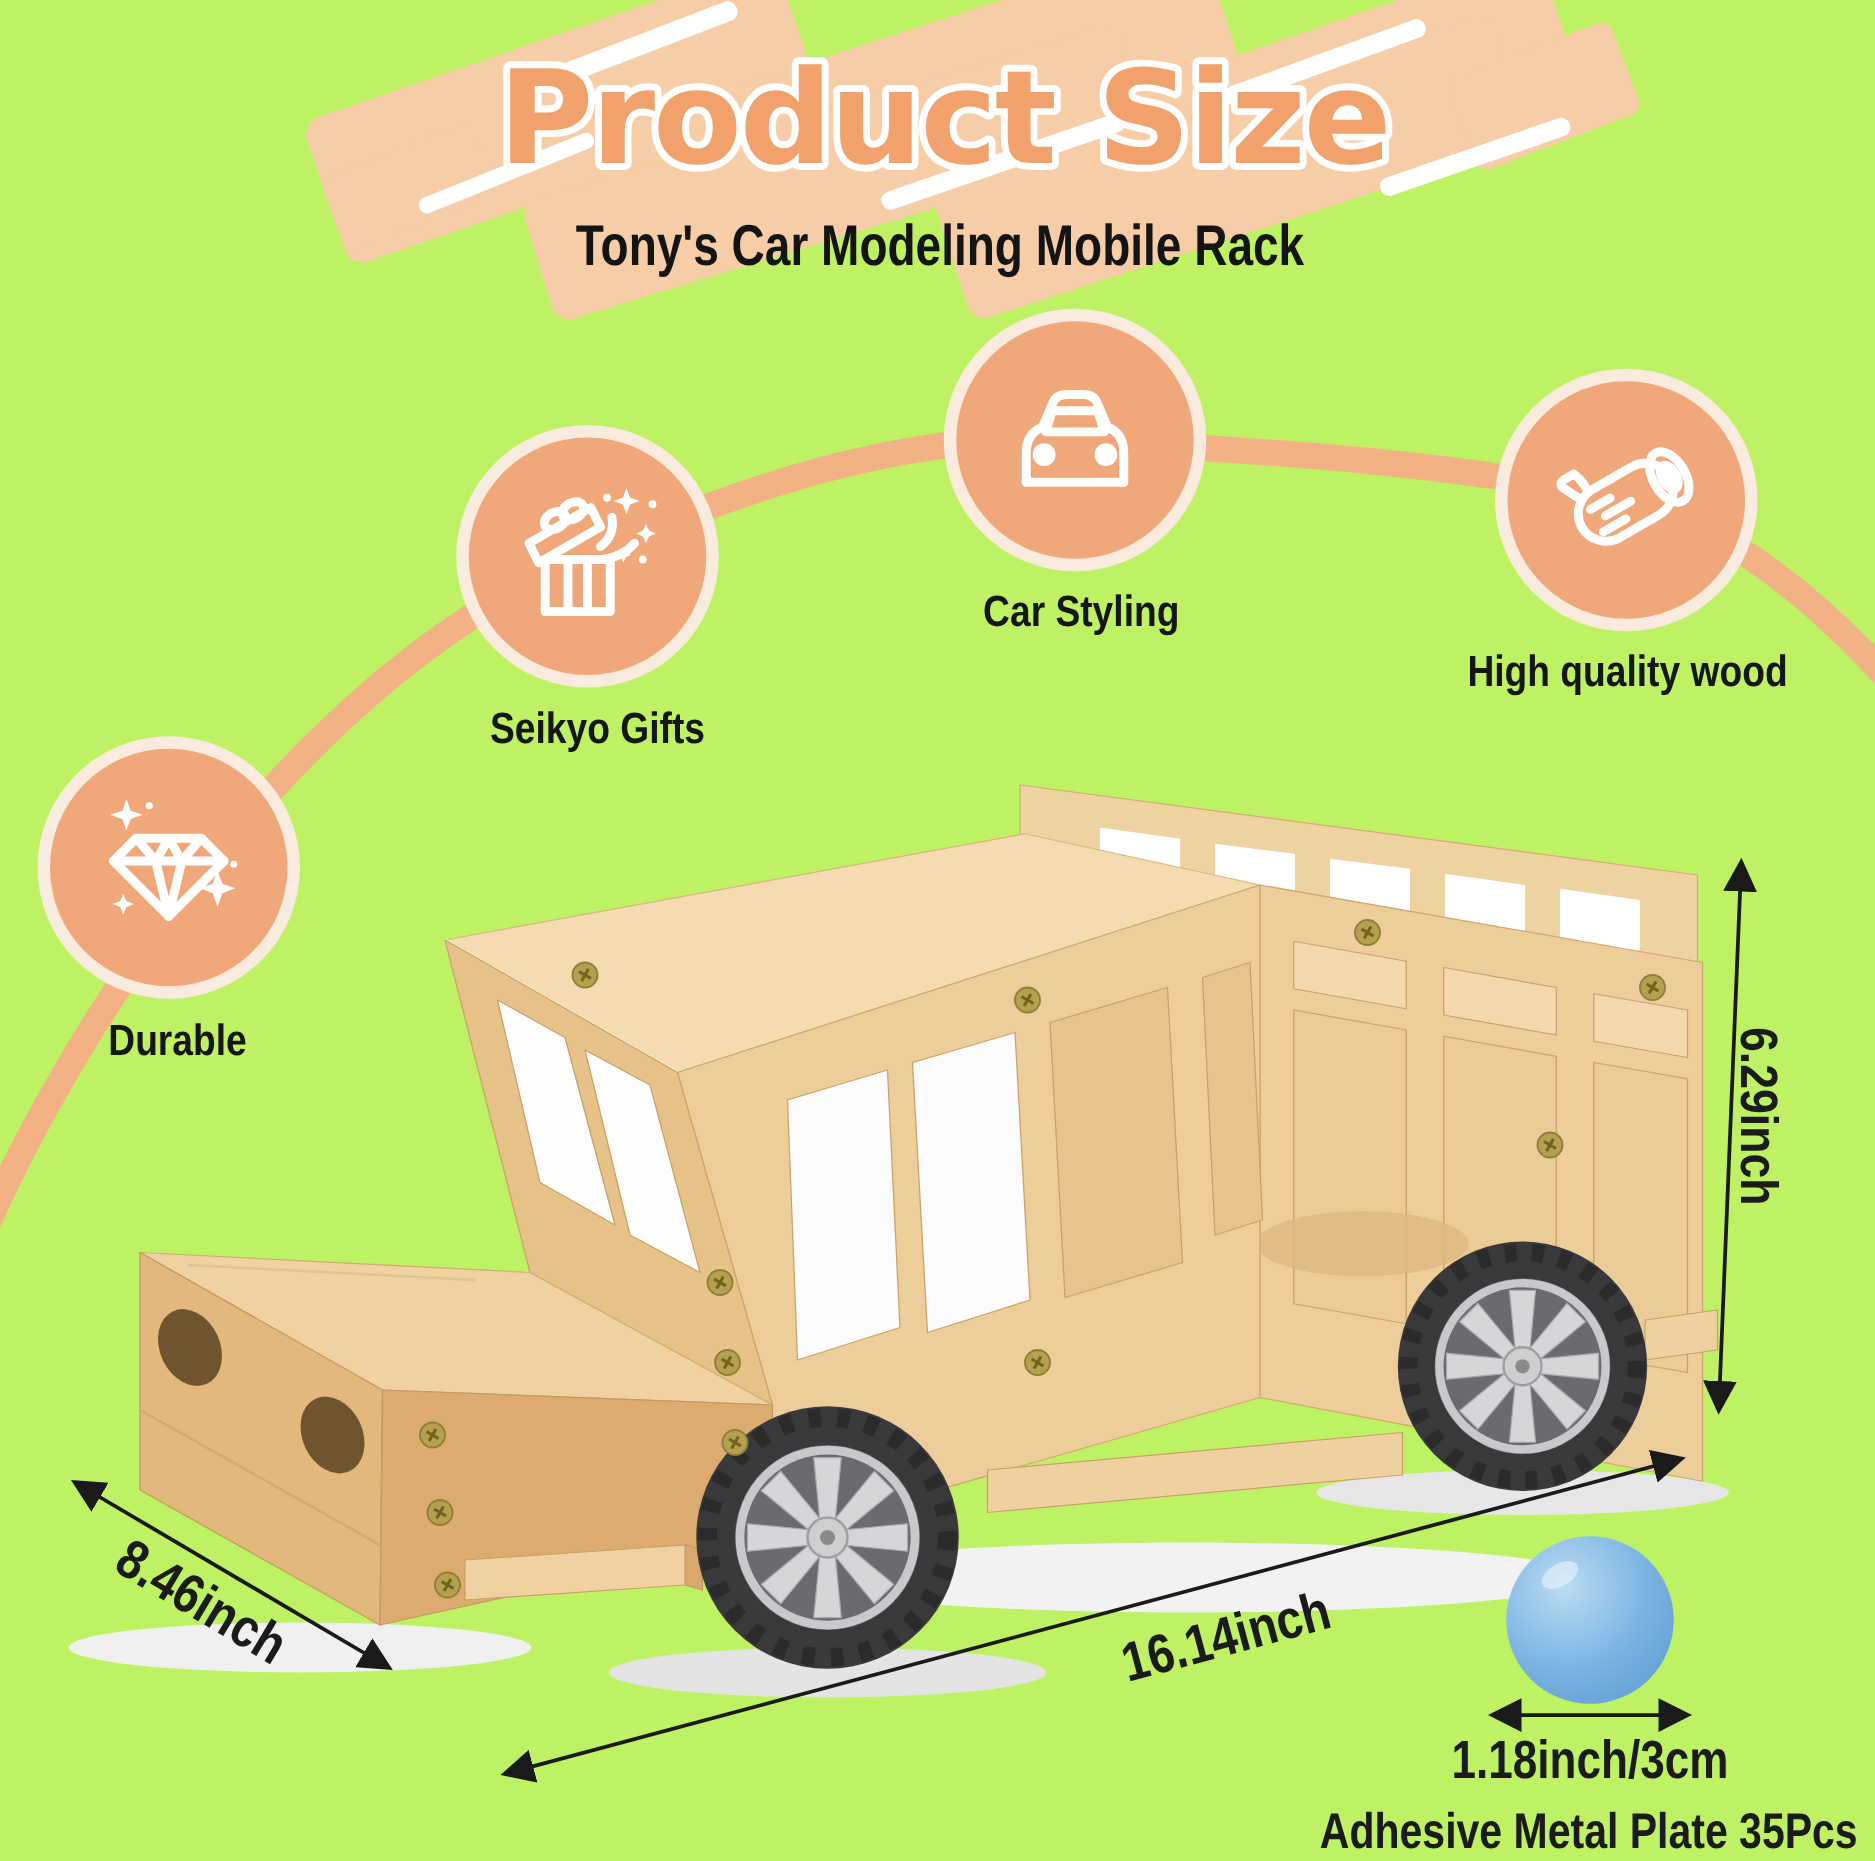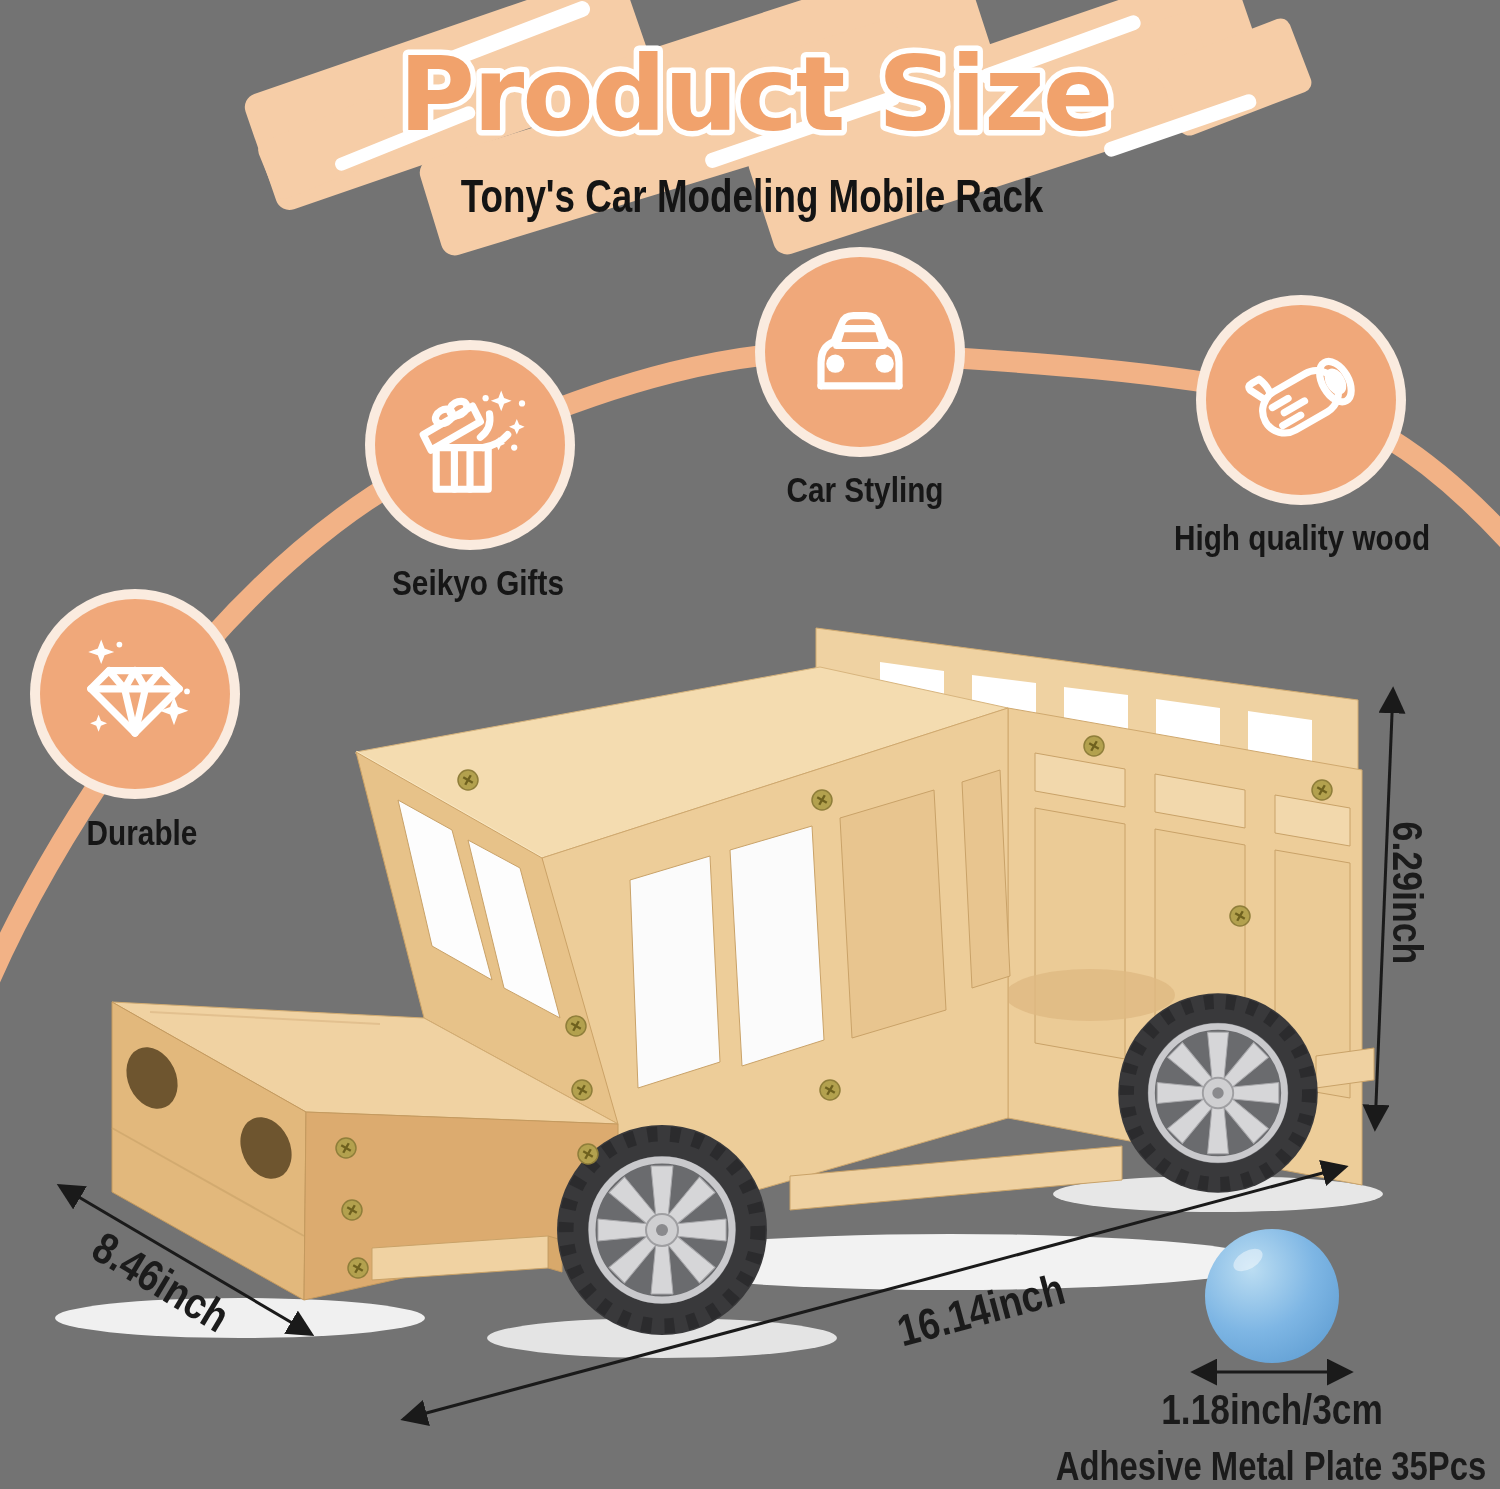--- a/index.html
+++ b/index.html
@@ -1,16 +1,16 @@
 <!DOCTYPE html>
 <html><head>
 <meta charset="utf-8">
 <style>
   html,body{margin:0;padding:0;background:#fff;}
-  .canvas{position:relative;width:1500px;height:1489px;overflow:hidden;background:#737373;
+  .canvas{position:relative;width:1500px;height:1489px;overflow:hidden;background:#bef264;
           font-family:"Liberation Sans",sans-serif;}
   svg.scene{position:absolute;left:0;top:0;}
   .title-text{font-family:"DejaVu Sans",sans-serif;font-weight:bold;font-size:104px;
               fill:#F1A26C;stroke:#ffffff;stroke-width:11px;paint-order:stroke;
               stroke-linejoin:round;letter-spacing:-2px;}
   .subtitle{position:absolute;left:752px;top:196px;transform:translate(-50%,-50%) scaleX(0.8);
             font-size:46px;font-weight:700;color:#141414;white-space:nowrap;}
   .feature{position:absolute;width:190px;height:190px;border-radius:50%;background:#F0A87A;
            box-shadow:0 0 0 10px #FAEBDF;display:flex;align-items:center;justify-content:center;}
   .feature svg{width:130px;height:130px;}

